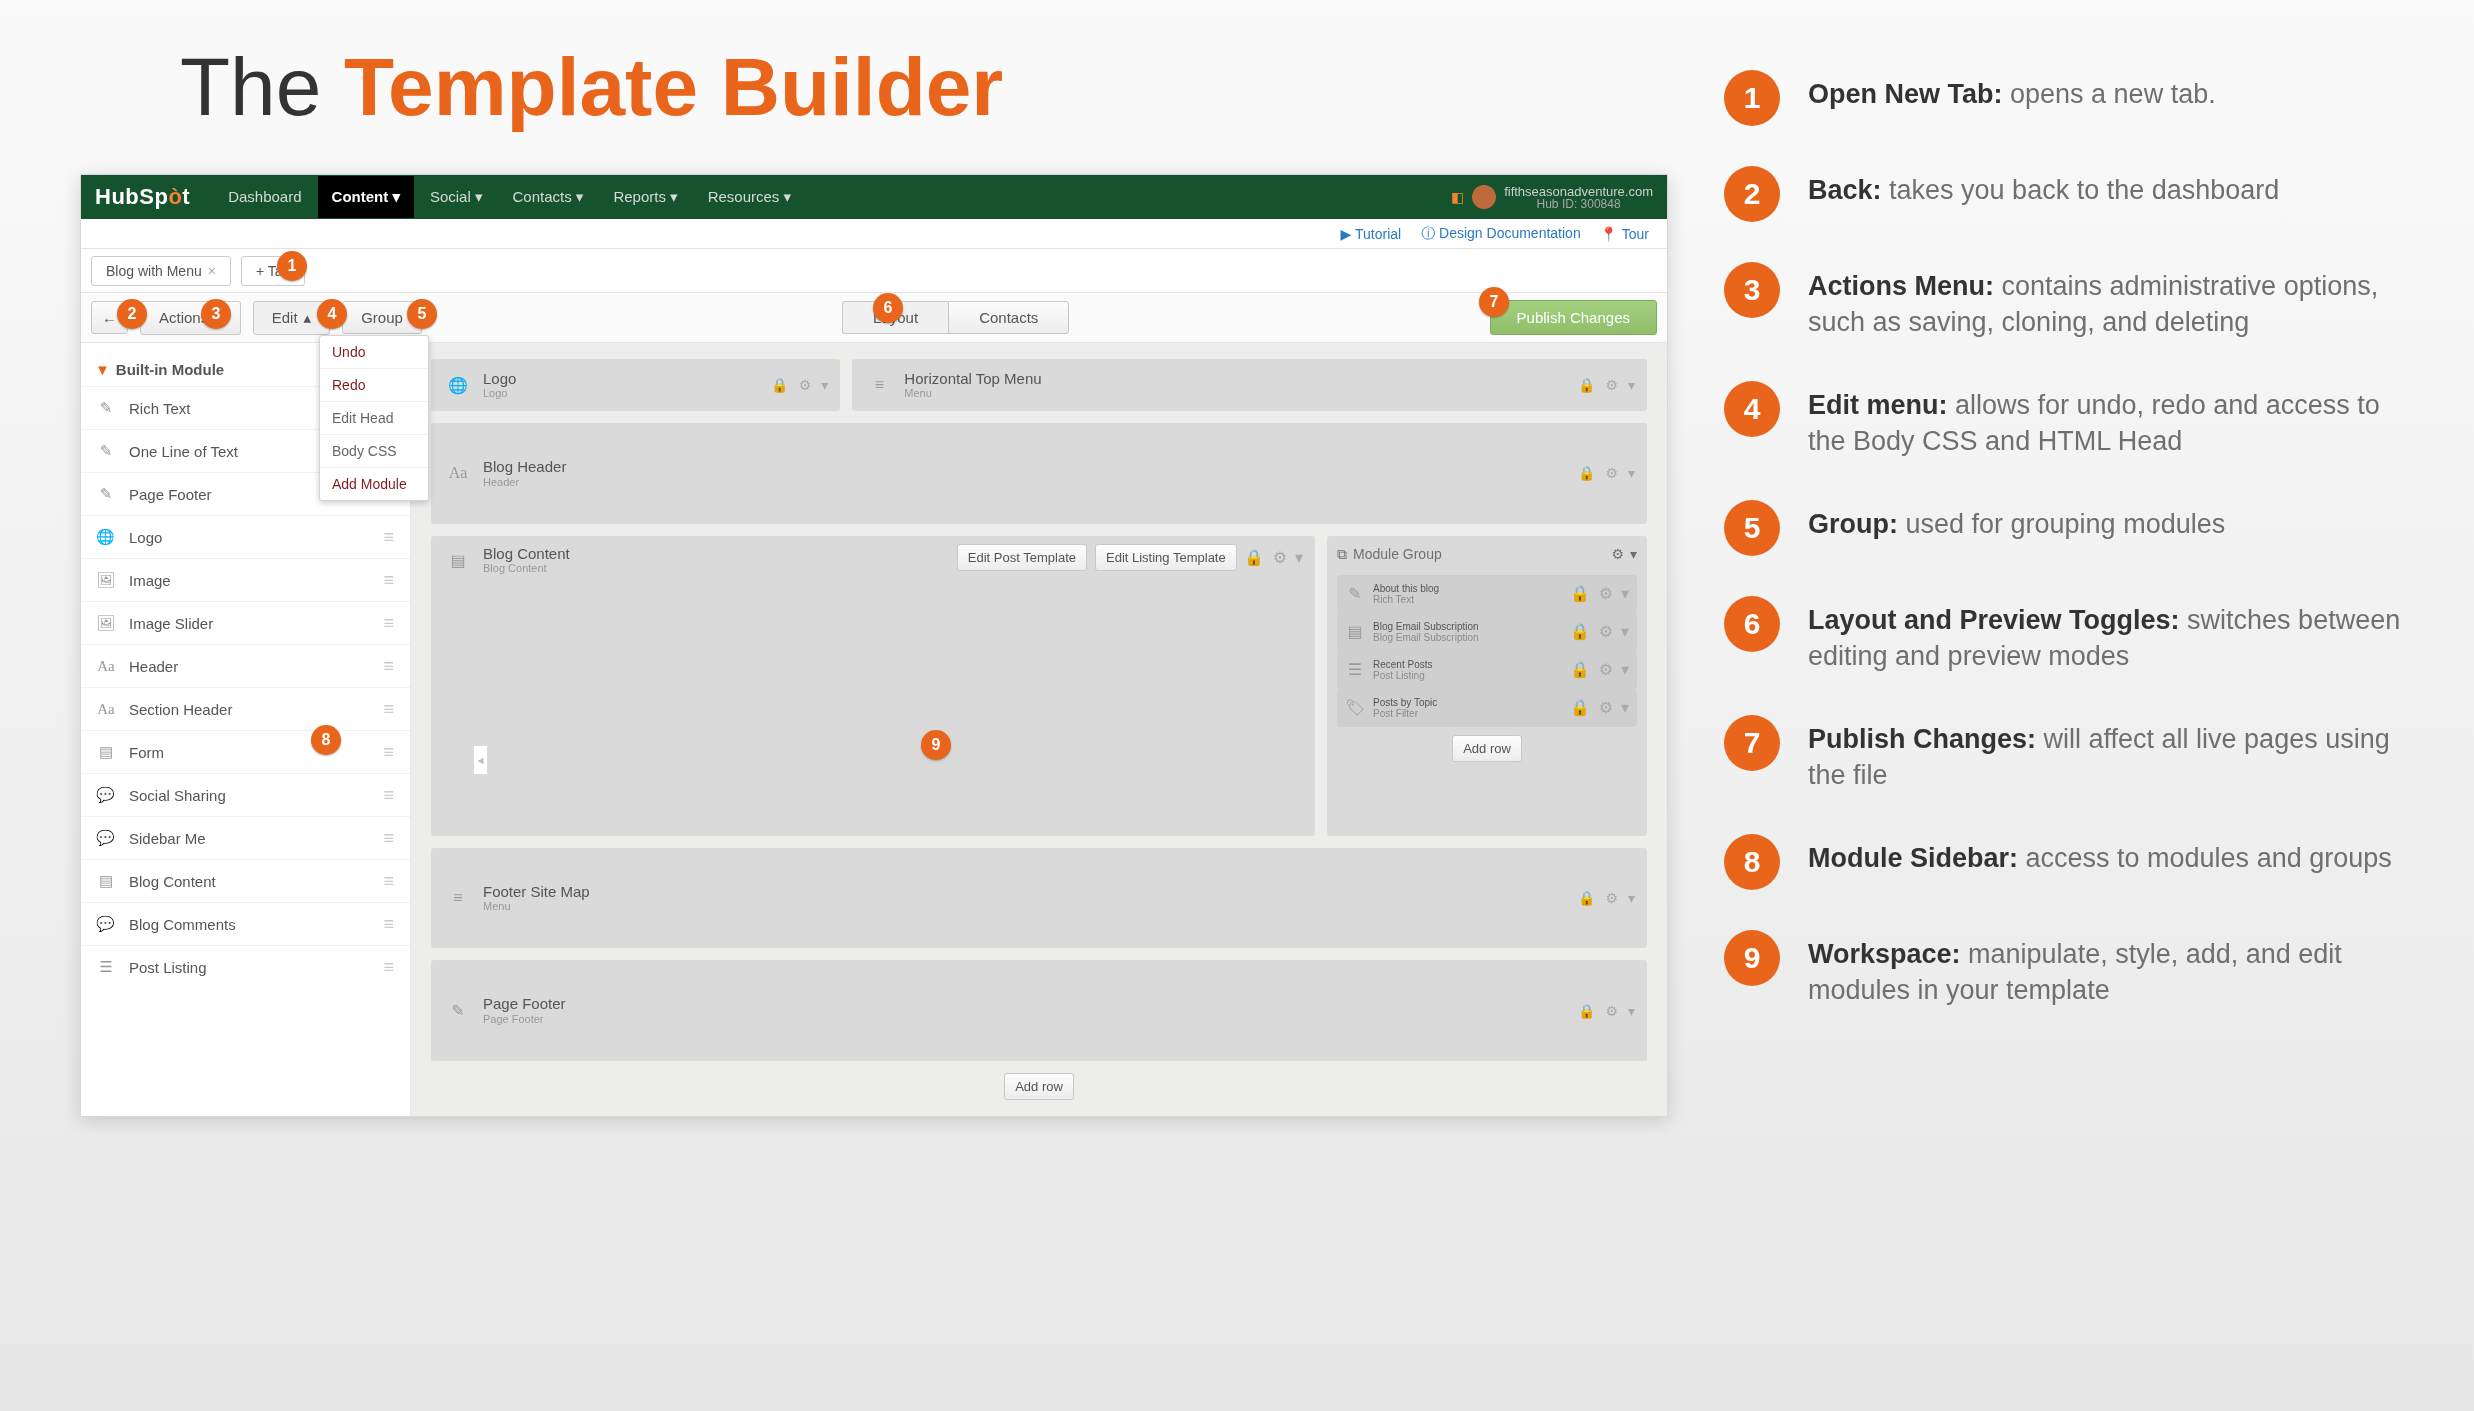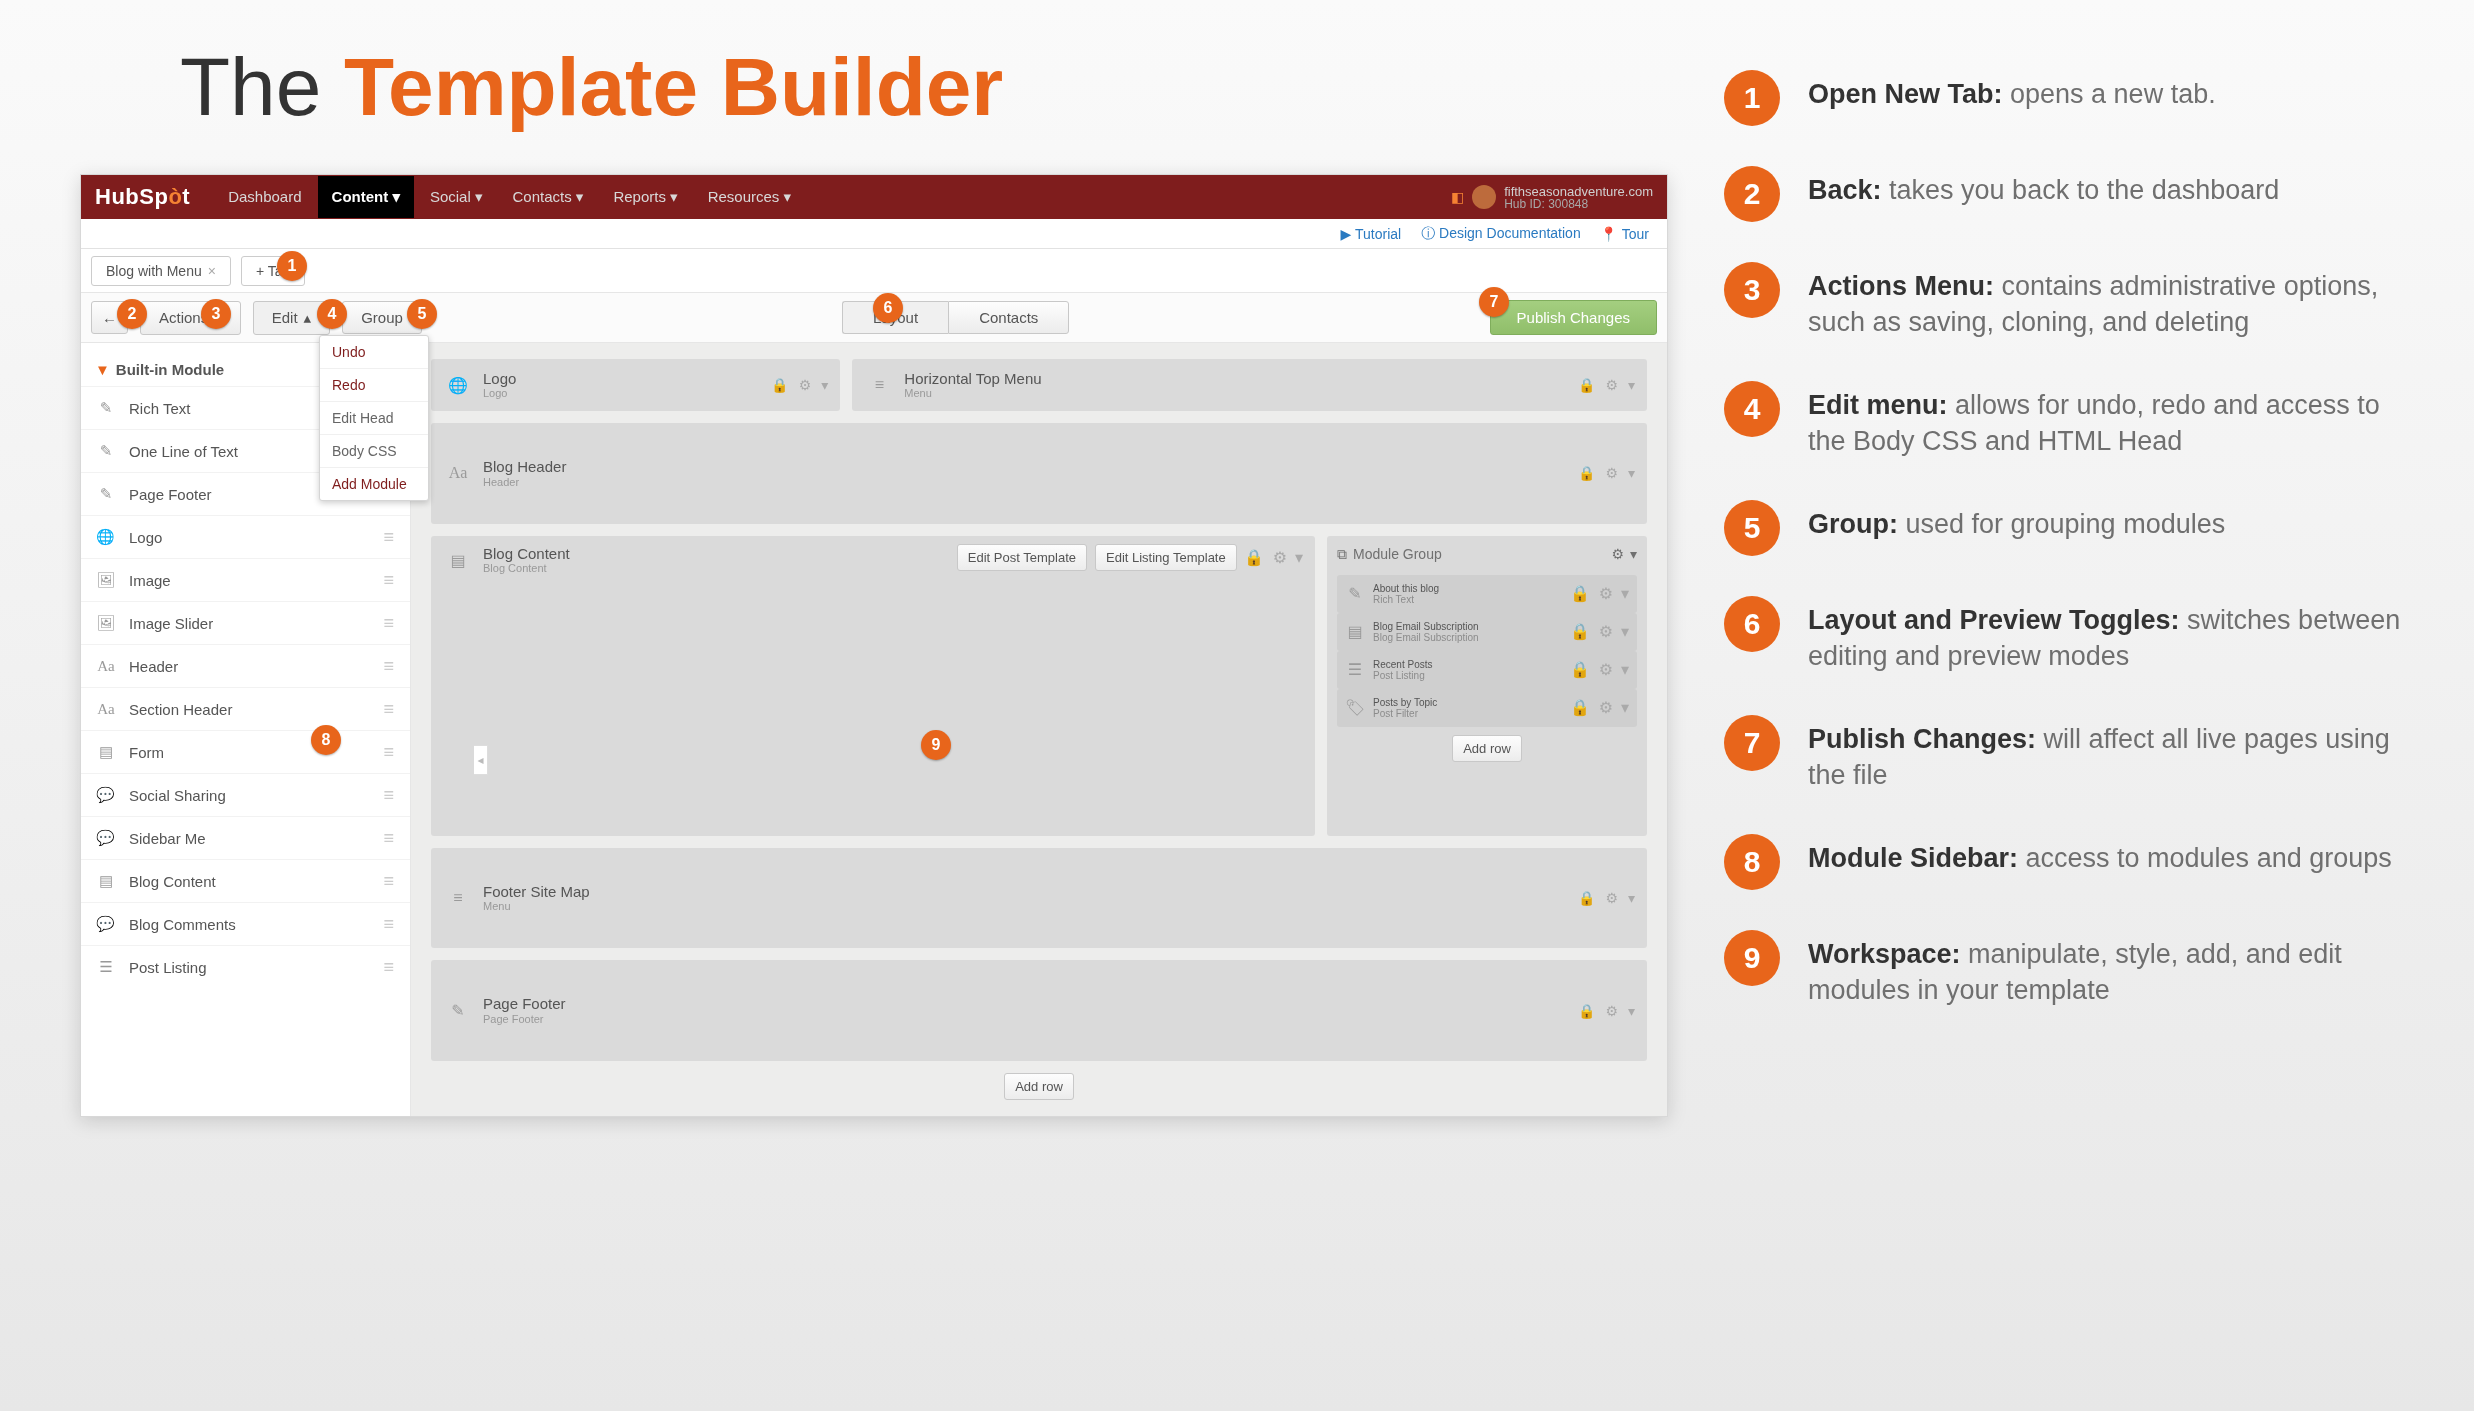--- a/index.html
+++ b/index.html
@@ -12,30 +12,30 @@
   h1.slide-title .orange { color: #e8651b; font-weight: 700; }
 
   
   .annot { display: flex; align-items: flex-start; margin-bottom: 40px; }
   .annot .badge { flex: 0 0 56px; width:56px; height:56px; border-radius:50%; background:#e8651b; color:#fff; font-weight:700; font-size:30px; display:flex; align-items:center; justify-content:center; margin-right:28px; }
   .annot .text { font-size: 27px; line-height: 1.35; color:#6f6f6f; padding-top:6px; }
   .annot .text b { color:#333; font-weight:700; }
 
   
   .app { width: 1588px; height: 943px; background:#f5f5f4; border:1px solid #d8d8d8; box-shadow: 0 4px 18px rgba(0,0,0,0.15); position:relative; margin-left:20px; overflow:hidden; font-size:16px; color:#555; }
-  .topbar { height:44px; background:#7f1d1d; display:flex; align-items:center; padding:0 14px; color:#cfcfcf; font-size:15px; }
+  .topbar { height:44px; background:#14532d; display:flex; align-items:center; padding:0 14px; color:#cfcfcf; font-size:15px; }
   .logo-brand { color:#fff; font-weight:700; font-size:22px; margin-right:24px; letter-spacing:0.5px; }
   .logo-brand .dots { color:#f58233; }
   .top-nav { display:flex; gap:2px; }
   .top-nav div { padding:12px 14px; color:#d8d8d8; cursor:pointer; }
   .top-nav div.active { background:#000; color:#fff; font-weight:700; }
   .topbar .spacer { flex:1; }
   .account { display:flex; align-items:center; gap:8px; font-size:14px; }
   .avatar { width:24px; height:24px; border-radius:50%; background:#bd6b3c; }
-  .account-txt { line-height:1; text-align:left; }
+  .account-txt { line-height:1; text-align:center; }
 
   .helpbar { height:30px; display:flex; justify-content:flex-end; align-items:center; gap:20px; padding:0 18px; font-size:14px; color:#2a7ac1; border-bottom:1px solid #e2e2e2; background:#fff;}
 
   .tabsrow { height:44px; display:flex; align-items:center; padding:6px 10px; gap:10px; background:#fff; border-bottom:1px solid #e6e6e6;}
   .filetab, .addtab { background:#fff; border:1px solid #ccc; border-radius:3px; padding:6px 14px; font-size:14px; color:#555; display:inline-flex; align-items:center; gap:6px; cursor:pointer;}
   .addtab { color:#555; font-weight:500; }
 
   .toolrow { height:50px; display:flex; align-items:center; padding:6px 10px; gap:12px; background:#fbfbfb; border-bottom:1px solid #e6e6e6;}
   .btn { background:linear-gradient(#fdfdfd,#ececec); border:1px solid #c8c8c8; border-radius:3px; padding:7px 18px; font-size:15px; color:#555; cursor:pointer; display:inline-flex; align-items:center; gap:6px;}
   .btn.small { padding:5px 10px; font-size:13px; }

